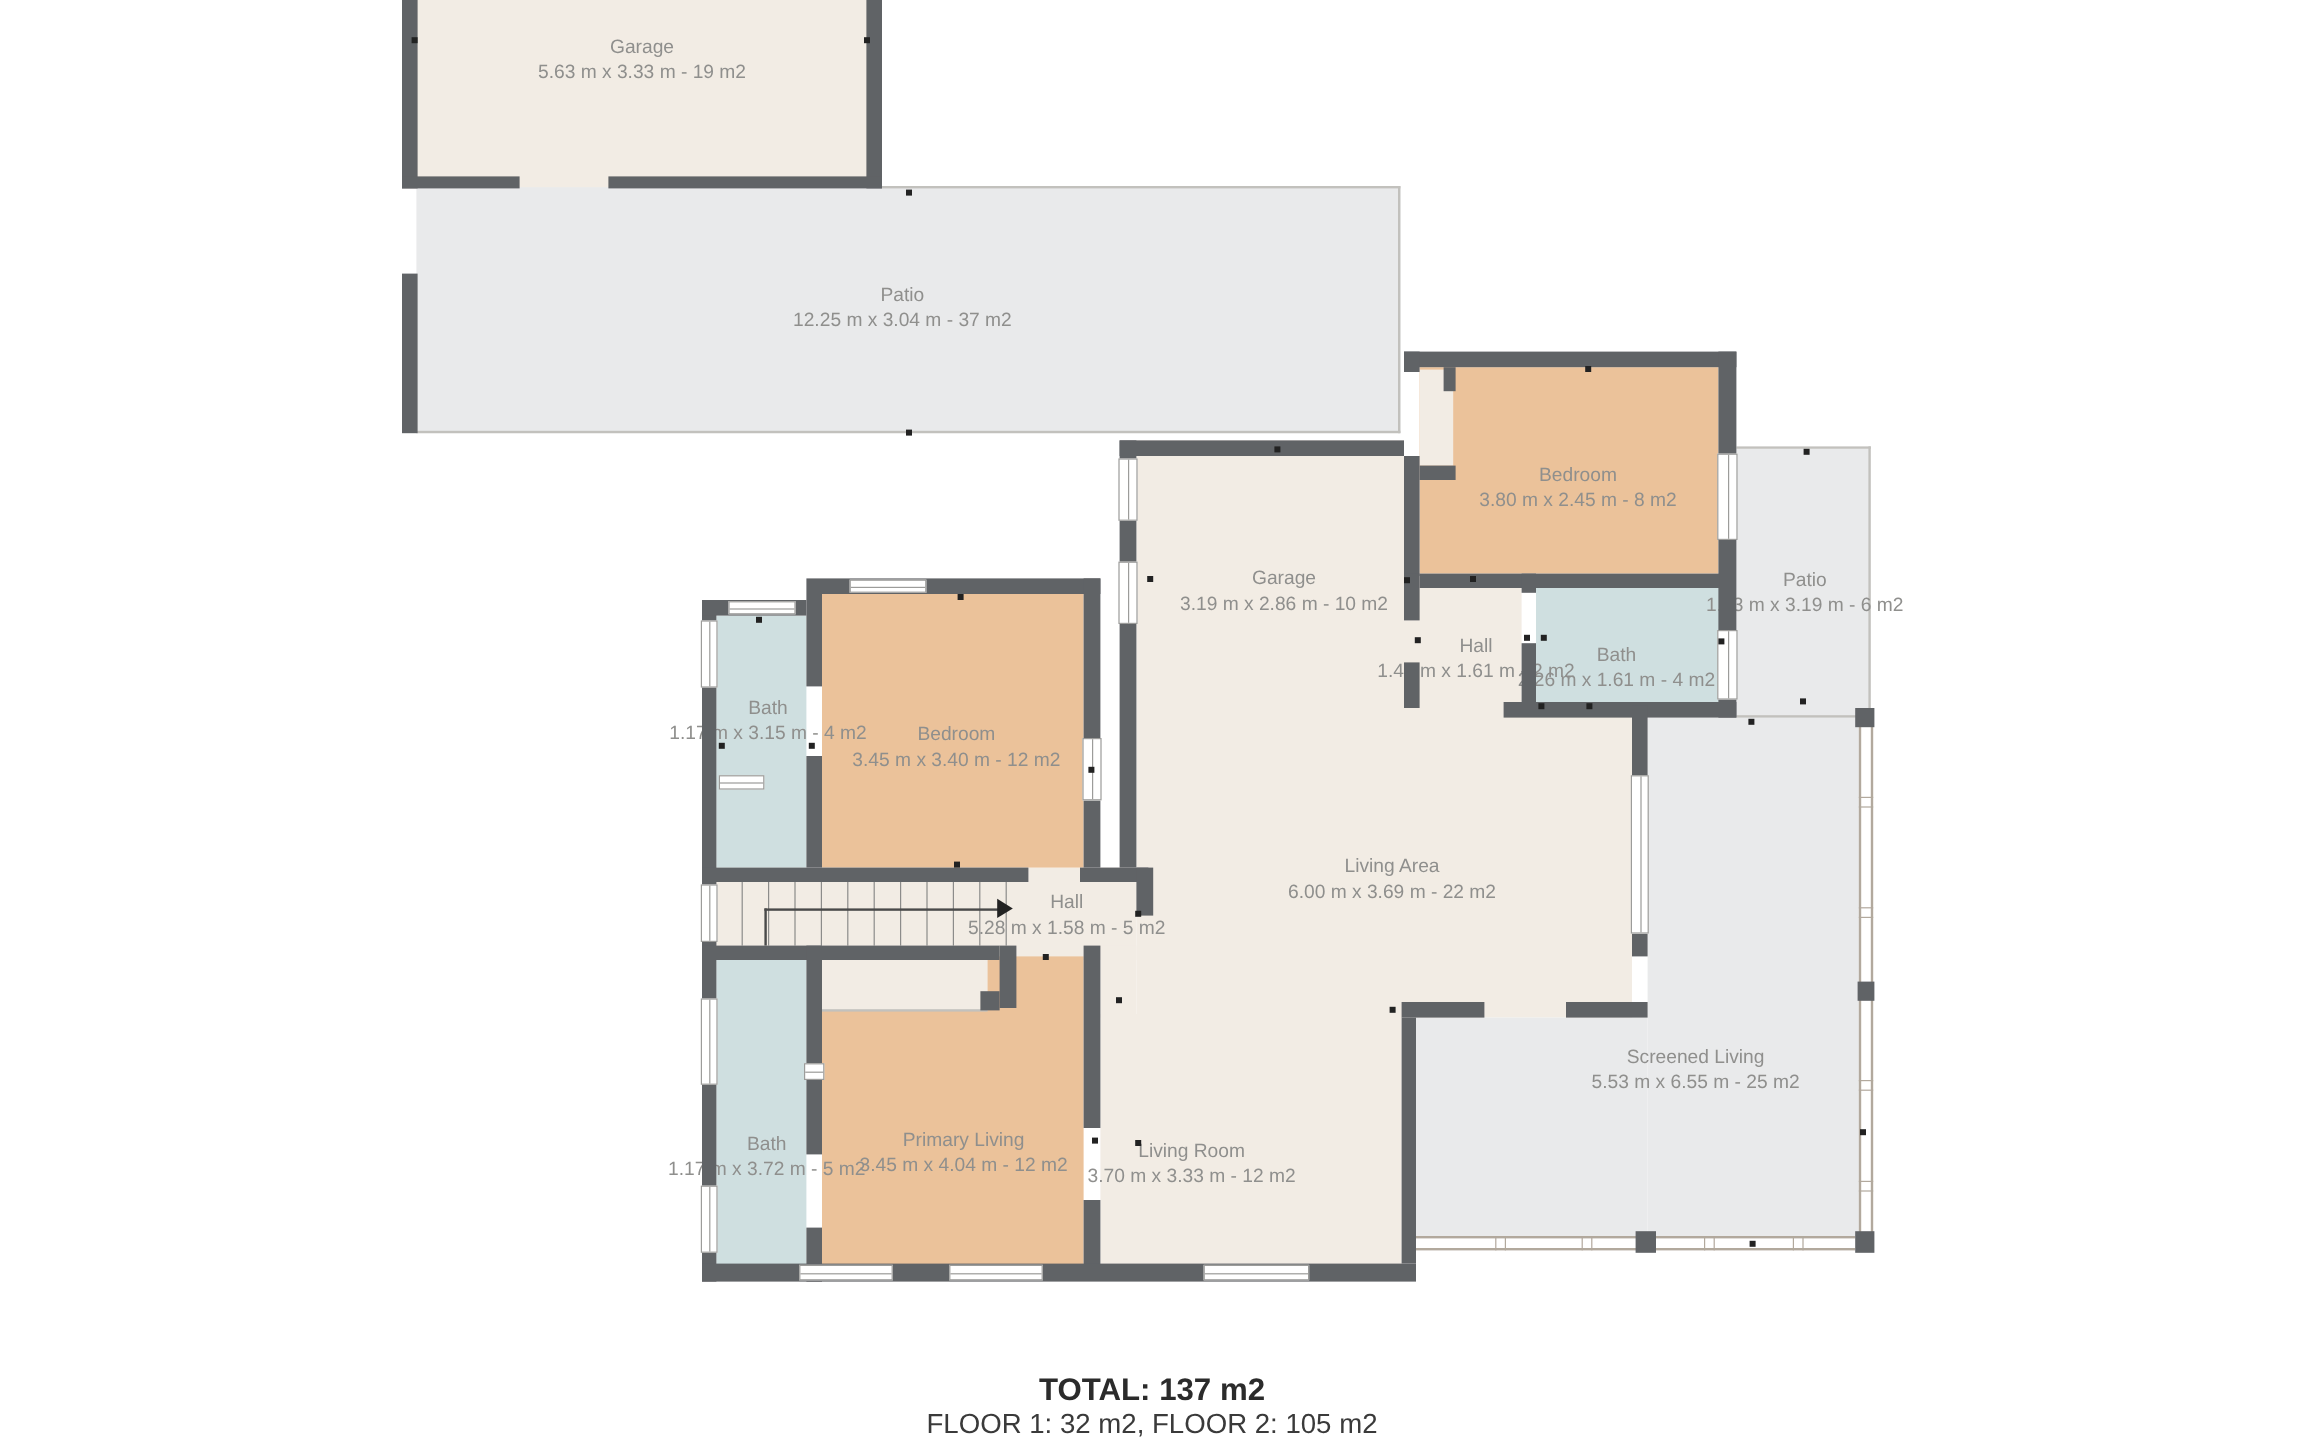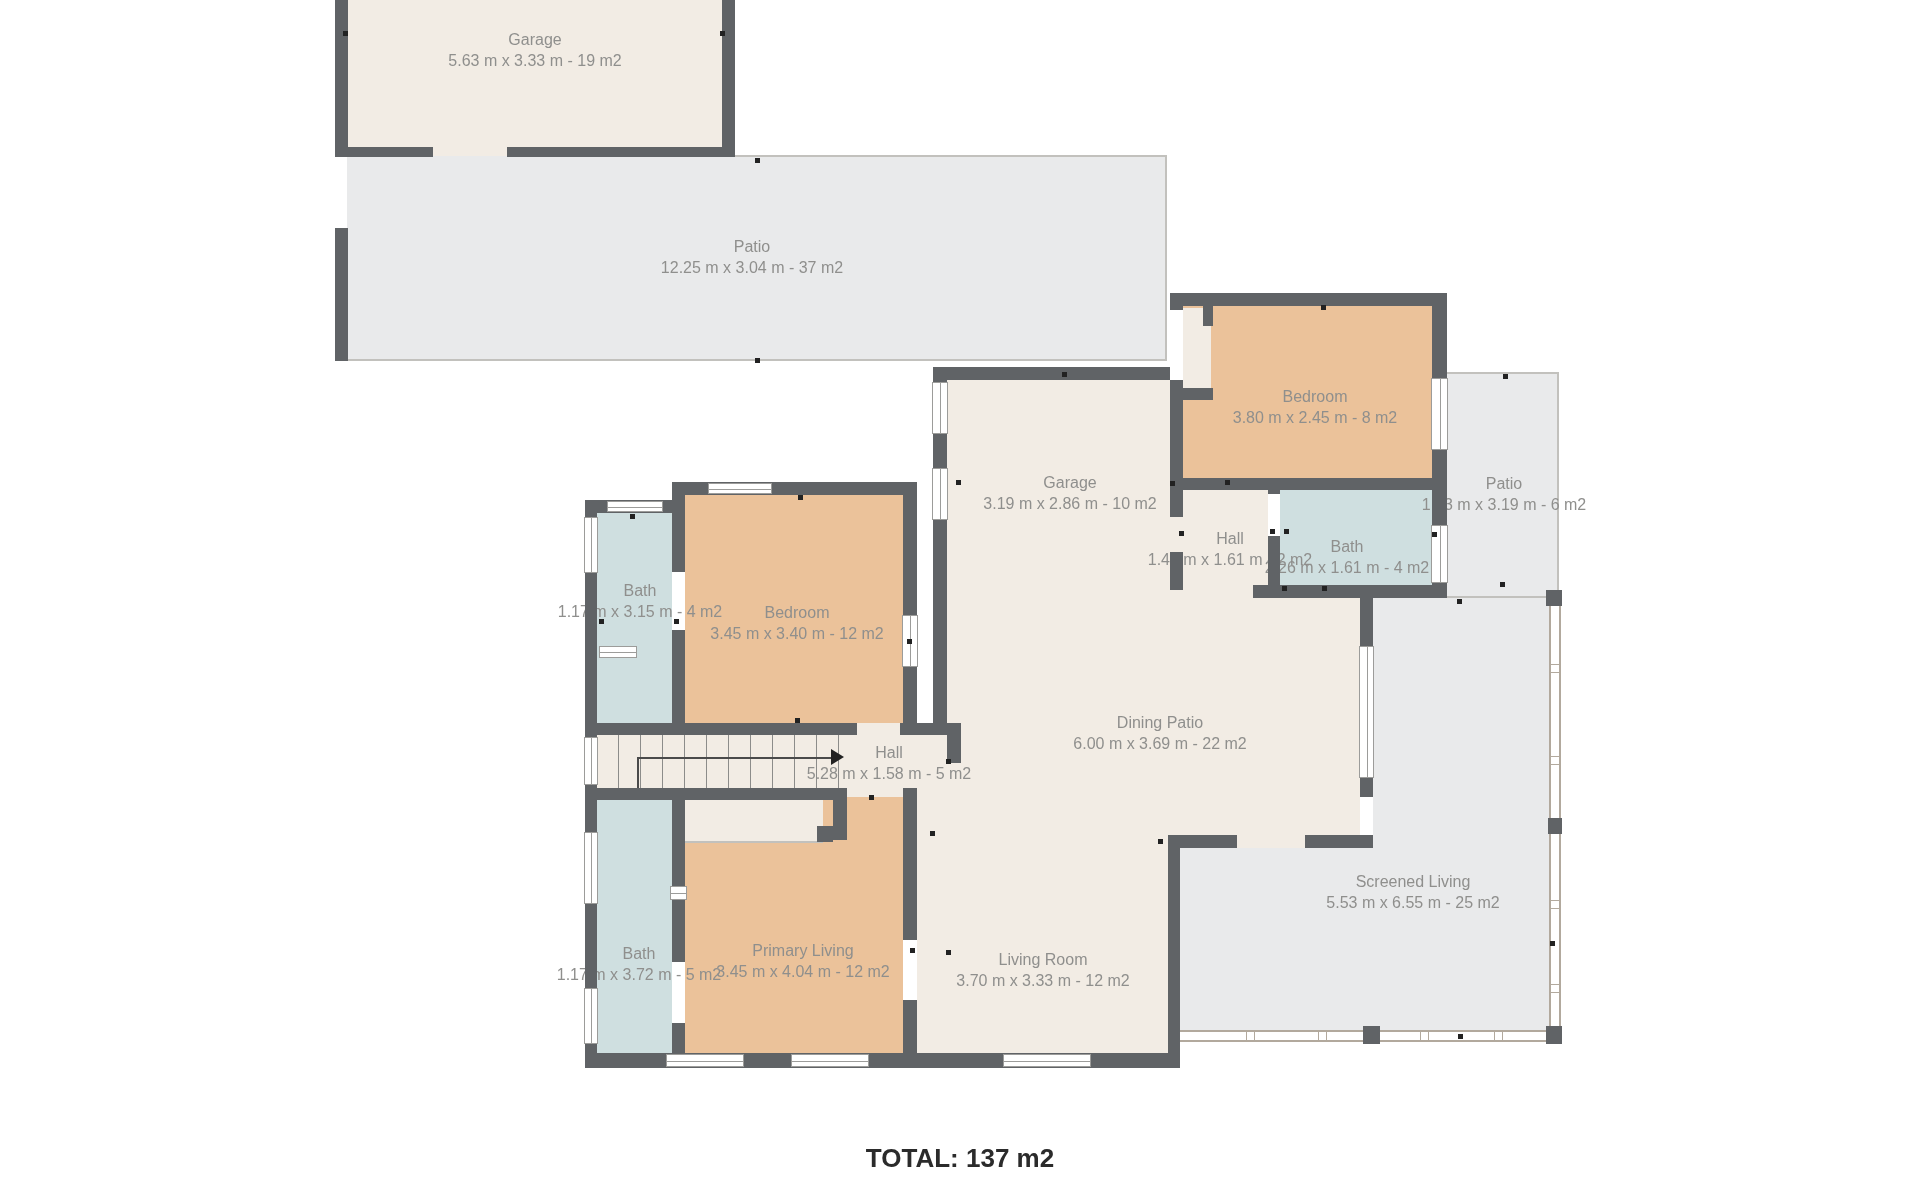--- a/index.html
+++ b/index.html
@@ -64,41 +64,42 @@
     </div>
   <div class="plabel" style="left:797px;top:623px">
       <div>Bedroom</div>
       <div>3.45 m x 3.40 m - 12 m2</div>
     </div>
   <div class="plabel" style="left:889px;top:763px">
       <div>Hall</div>
       <div>5.28 m x 1.58 m - 5 m2</div>
     </div>
   <div class="plabel" style="left:1160px;top:733px">
-      <div>Dining Patio</div>
+      <div>Living Area</div>
       <div>6.00 m x 3.69 m - 22 m2</div>
     </div>
   <div class="plabel" style="left:639px;top:964px">
       <div>Bath</div>
       <div>1.17 m x 3.72 m - 5 m2</div>
     </div>
   <div class="plabel" style="left:803px;top:961px">
       <div>Primary Living</div>
       <div>3.45 m x 4.04 m - 12 m2</div>
     </div>
-  <div class="plabel" style="left:1043px;top:970px">
+  <div class="plabel" style="left:993px;top:970px">
       <div>Living Room</div>
       <div>3.70 m x 3.33 m - 12 m2</div>
     </div>
   <div class="plabel" style="left:1413px;top:892px">
       <div>Screened Living</div>
       <div>5.53 m x 6.55 m - 25 m2</div>
     </div>
 
   <div id="total" class="footer-line">TOTAL: 137 m2</div>
+  <div id="floors" class="footer-line">FLOOR 1: 32 m2, FLOOR 2: 105 m2</div>
 <div class="fill" style="left: 335px; top: 0px; width: 400px; height: 157px; background: rgb(242, 236, 228);"></div>
     <div class="fill" style="left: 347px; top: 156px; width: 820px; height: 205px; background: rgb(233, 234, 235);"></div>
     <div class="fill" style="left: 947px; top: 367px; width: 223px; height: 223px; background: rgb(242, 236, 228);"></div>
     <div class="fill" style="left: 947px; top: 590px; width: 413px; height: 258px; background: rgb(242, 236, 228);"></div>
     <div class="fill" style="left: 585px; top: 723px; width: 362px; height: 77px; background: rgb(242, 236, 228);"></div>
     <div class="fill" style="left: 917px; top: 788px; width: 30px; height: 60px; background: rgb(242, 236, 228);"></div>
     <div class="fill" style="left: 917px; top: 845px; width: 251px; height: 210px; background: rgb(242, 236, 228);"></div>
     <div class="fill" style="left: 1170px; top: 478px; width: 98px; height: 112px; background: rgb(242, 236, 228);"></div>
     <div class="fill" style="left: 1183px; top: 306px; width: 249px; height: 172px; background: rgb(235, 194, 154);"></div>
     <div class="fill" style="left: 1183px; top: 308px; width: 28px; height: 80px; background: rgb(242, 236, 228);"></div>

